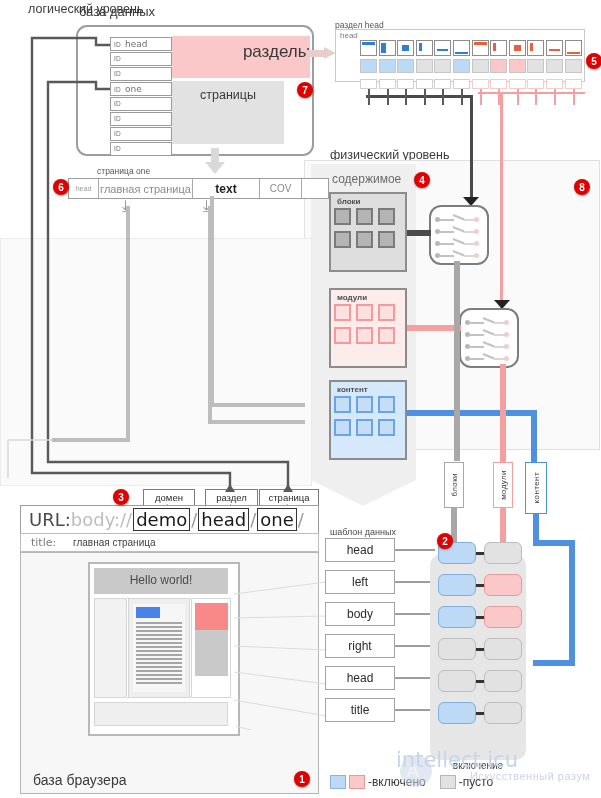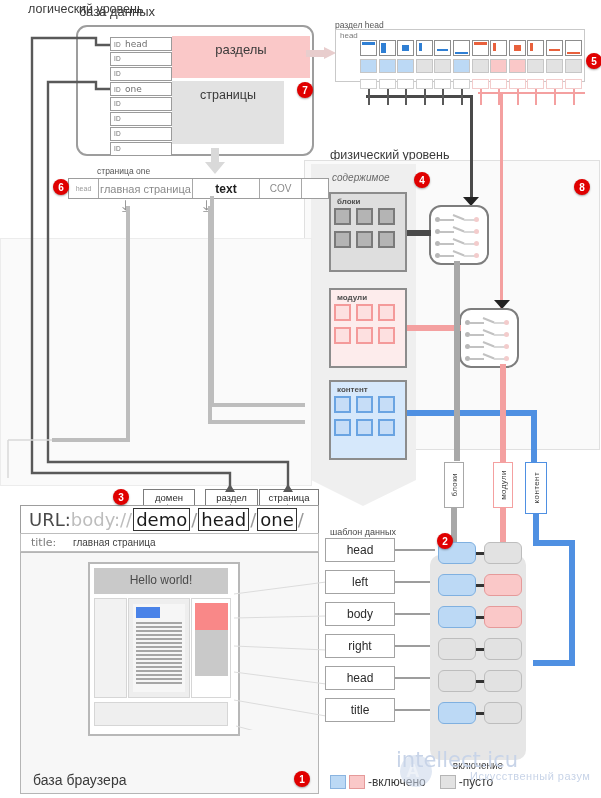--- a/index.html
+++ b/index.html
@@ -27,21 +27,21 @@
             border-radius:11px;background:#fff;}
   #db-title{left:0;top:4px;width:234px;text-align:center;font-size:13px;color:#3a3a3a;}
   .idrow{position:absolute;left:0;width:62px;height:14px;border:1px solid #9b9b9b;
          background:#fff;box-sizing:border-box;font-size:7px;color:#6f6f6f;
          line-height:12px;padding-left:3px;}
   .idrow b{font-weight:normal;font-size:6.5px;letter-spacing:.3px;}
   .idrow span.nm{font-size:9px;color:#6f6f6f;margin-left:4px;font-family:"DejaVu Sans",sans-serif;}
   #sect-block{left:110px;top:37px;width:62px;}
   #page-block{left:110px;top:82px;width:62px;}
   #razdely{left:172px;top:36px;width:138px;height:42px;background:#fac8c8;}
-  #razdely-t{left:172px;top:42px;width:138px;text-align:center;font-size:13px;color:#3a3a3a;}
+  #razdely-t{left:172px;top:42px;width:138px;text-align:right;font-size:17px;color:#3a3a3a;}
   #stranitsy{left:172px;top:81px;width:112px;height:63px;background:#e2e2e2;}
   #stranitsy-t{left:172px;top:88px;width:112px;text-align:center;font-size:12.5px;color:#3a3a3a;}
 
   
   #db-arrow-r{left:306px;top:47px;}
   #db-arrow-d{left:205px;top:148px;}
 
   
   #head-sect-label{left:335px;top:20px;font-size:8.5px;color:#555;}
   #head-panel{left:335px;top:29px;width:248px;height:51px;border:1px solid #c9c9c9;background:#fff;}
@@ -55,21 +55,21 @@
   #page-one-label{left:97px;top:166px;font-size:8.5px;color:#555;}
   #page-one-row{left:68px;top:178px;height:19px;border:1px solid #9d9d9d;background:#fff;
                 display:flex;align-items:center;}
   .po-cell{height:19px;border-right:1px solid #a8a8a8;box-sizing:border-box;
            display:flex;align-items:center;justify-content:center;}
   .po-cell:last-child{border-right:none;}
 
   
   #phys-panel{left:304px;top:160px;width:294px;height:288px;border:1px solid #e0e0e0;background:#fafafa;}
   #soderzh-shape{left:311px;top:164px;width:105px;height:316px;background:#efefef;}
-  #soderzh-t{left:332px;top:172px;font-size:10px;color:#6a6a6a;font-style:italic;}
+  #soderzh-t{left:332px;top:172px;font-size:12px;color:#6a6a6a;}
   .cbox{position:absolute;width:78px;height:80px;border:2px solid #8c8c8c;box-sizing:border-box;}
   .cbox .ct{position:absolute;left:6px;top:3px;font-size:8px;font-weight:bold;color:#4e4e4e;}
   .cell{position:absolute;width:17px;height:17px;box-sizing:border-box;border:2px solid;}
 
   .switch{position:absolute;width:56px;height:56px;border:2.5px solid #7d7d7d;border-radius:12px;background:#fff;}
 
   
   .vlbl{position:absolute;border:1.5px solid;background:#fff;box-sizing:border-box;
         display:flex;align-items:center;justify-content:center;}
   .vlbl span{writing-mode:vertical-rl;transform:rotate(180deg);font-size:8px;color:#3a3a3a;

